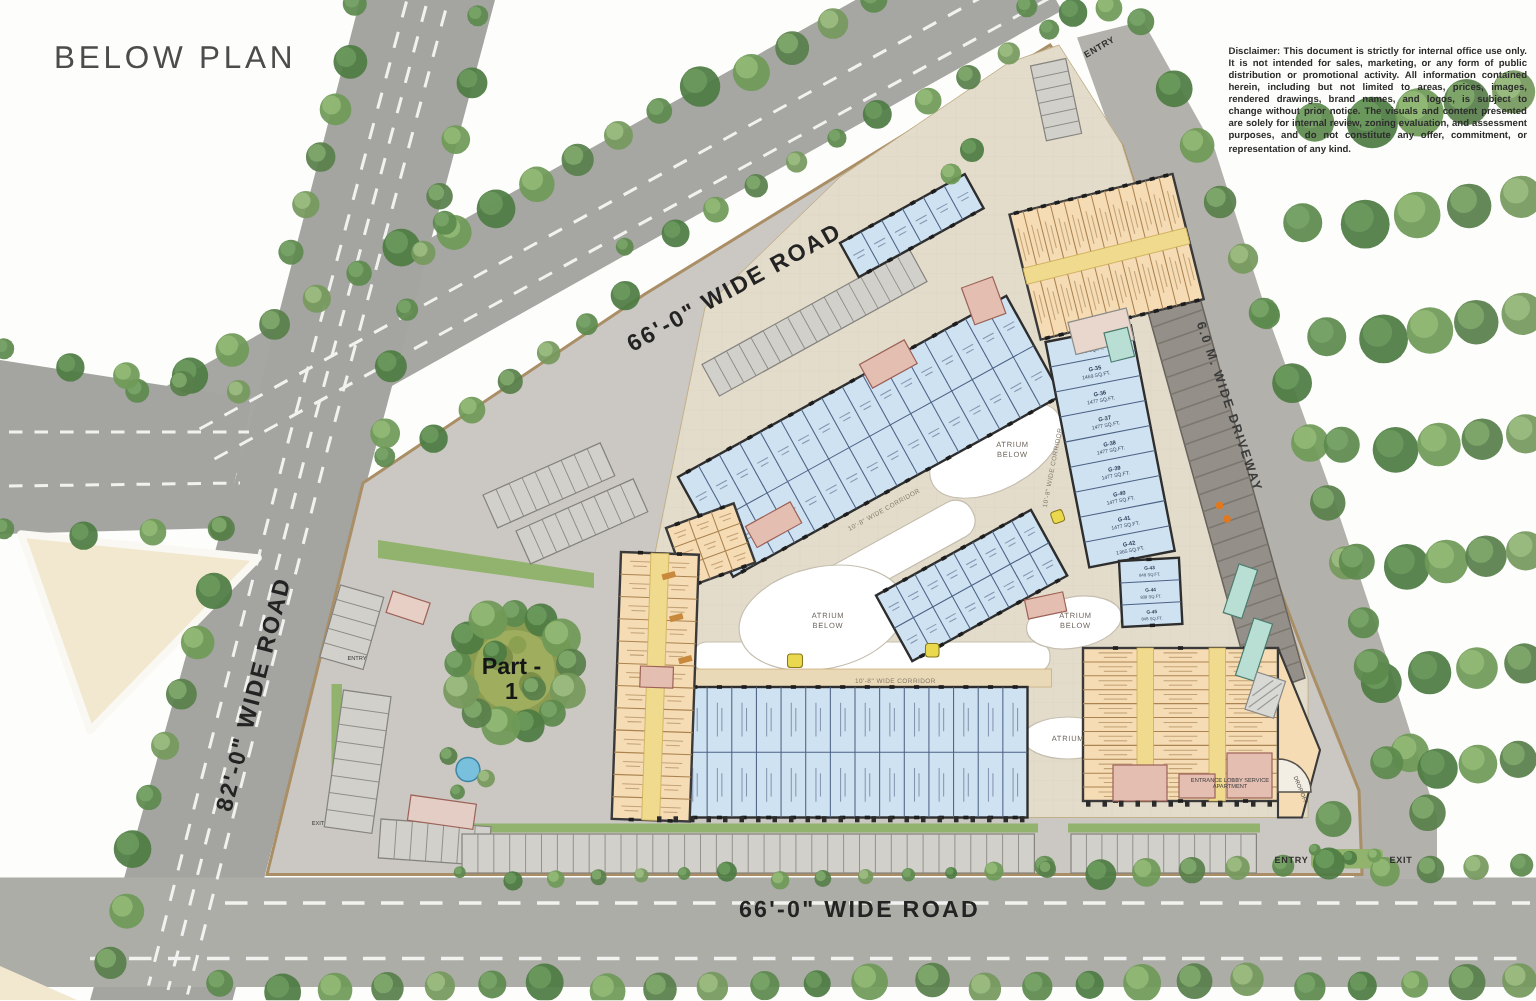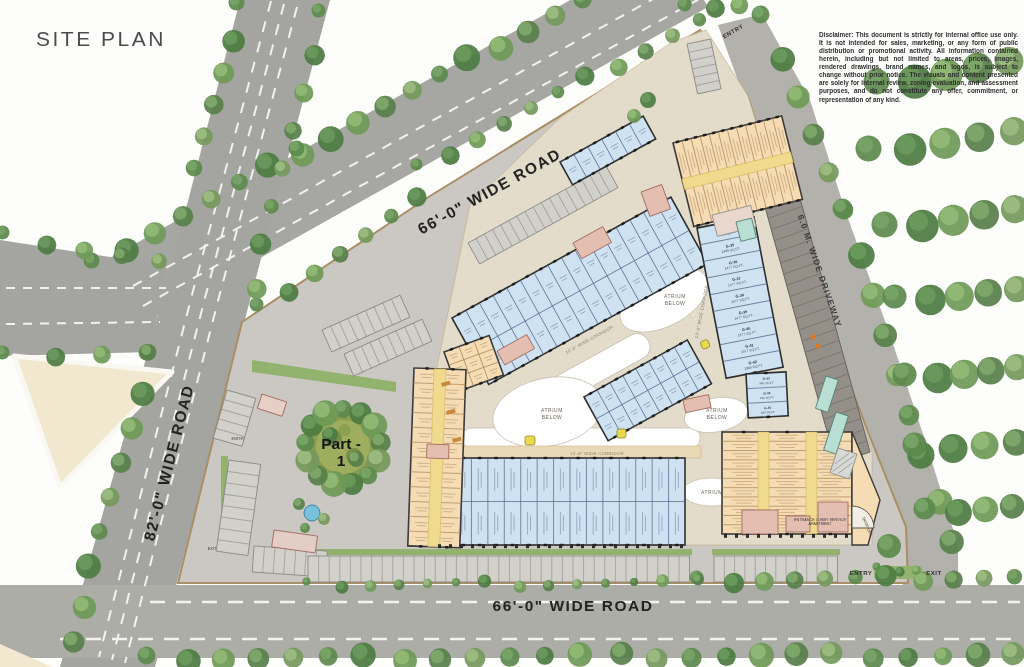--- a/index.html
+++ b/index.html
@@ -1404,15 +1404,15 @@
       <text class="micro" text-anchor="middle" transform="translate(866,527) rotate(68)">DROP OFF</text>
 
       <text class="entry" text-anchor="middle" transform="translate(734,33) rotate(-30)" font-size="5.5">ENTRY</text>
       <text class="entry" text-anchor="middle" x="861" y="575">ENTRY</text>
       <text class="entry" text-anchor="middle" x="934" y="575">EXIT</text>
       <text class="micro" text-anchor="middle" x="238" y="440">ENTRY</text>
       <text class="micro" text-anchor="middle" x="212" y="550">EXIT</text>
     </g>
   </svg>
 
-  <div class="title">SITE PLAN</div>
+  <div class="title">BELOW PLAN</div>
   <div class="disclaimer">Disclaimer: This document is strictly for internal office use only. It is not intended for sales, marketing, or any form of public distribution or promotional activity. All information contained herein, including but not limited to areas, prices, images, rendered drawings, brand names, and logos, is subject to change without prior notice. The visuals and content presented are solely for internal review, zoning evaluation, and assessment purposes, and do not constitute any offer, commitment, or representation of any kind.</div>
 </div>
 
 </body></html>

